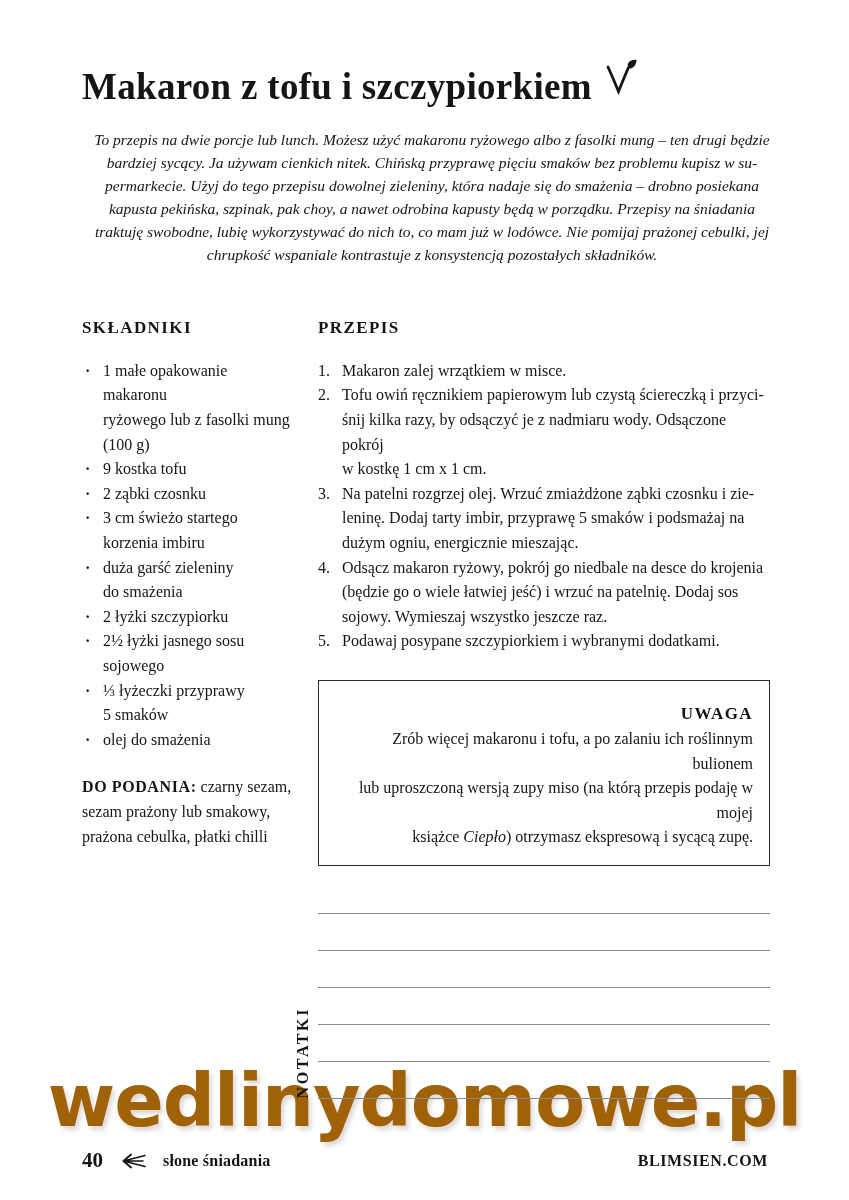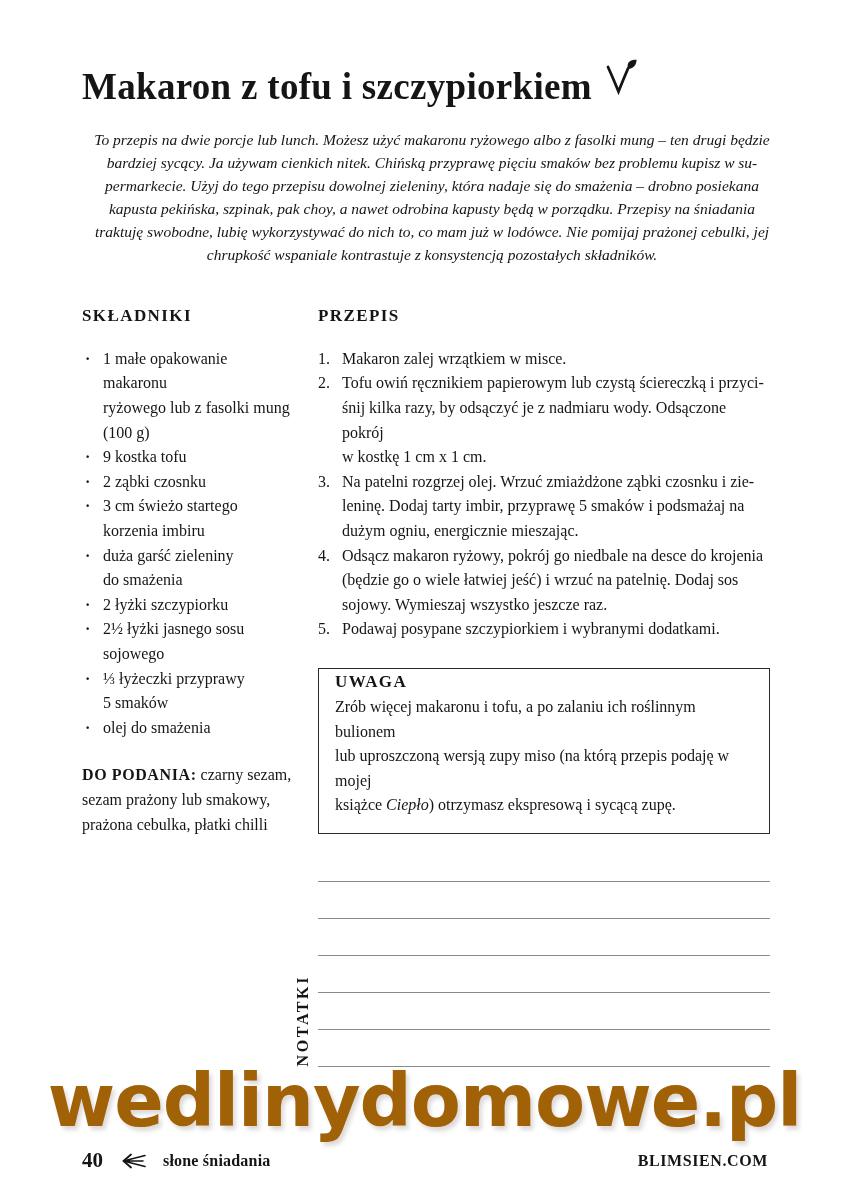--- a/index.html
+++ b/index.html
@@ -23,21 +23,21 @@
   .vegan-icon { display:inline-block; width:34px; height:38px; margin-left:12px; vertical-align:-6px; }
 
   
   .intro {
     width:700px; margin:20px auto 0;
     font-style:italic; font-size:15.5px; line-height:23px;
     text-align:center; white-space:pre-line;
   }
 
   
-  .columns { display:flex; margin-top:40px; }
+  .columns { display:flex; margin-top:52px; }
   .col-left { width:212px; flex:none; }
   .col-right { width:452px; margin-left:24px; flex:none; }
 
   h2.section-heading {
     font-size:17px; font-weight:bold; letter-spacing:1.4px;
     margin-bottom:21px;
   }
 
   ul.ingredients { list-style:none; font-size:16px; line-height:24.6px; }
   ul.ingredients li { position:relative; padding-left:21px; white-space:pre-line; }
@@ -46,21 +46,22 @@
   .serving { margin-top:23px; font-size:16px; line-height:24.6px; white-space:pre-line; }
   .serving-label { font-weight:bold; letter-spacing:0.6px; }
 
   ol.steps { list-style:none; counter-reset:step; font-size:16px; line-height:24.6px; }
   ol.steps li { counter-increment:step; position:relative; padding-left:24px; white-space:pre-line; }
   ol.steps li::before { content:counter(step) "."; position:absolute; left:0; }
 
   .note-box {
     margin-top:26px;
     border:1.5px solid #2b2b2b;
-    padding:3px 16px 15px;
+    padding:23px 16px 15px;
+    text-align:right;
   }
   .note-box h3 { font-size:17px; font-weight:bold; letter-spacing:1.4px; margin-bottom:3px; }
   .note-box p { font-size:16px; line-height:24.6px; white-space:pre-line; }
   .note-box .book-title { font-style:italic; }
 
   
   .notes { position:relative; margin-top:11px; }
   .note-line { height:37px; border-bottom:1.5px solid #898989; }
   .notes-label {
     position:absolute; left:-24px; bottom:1px;

